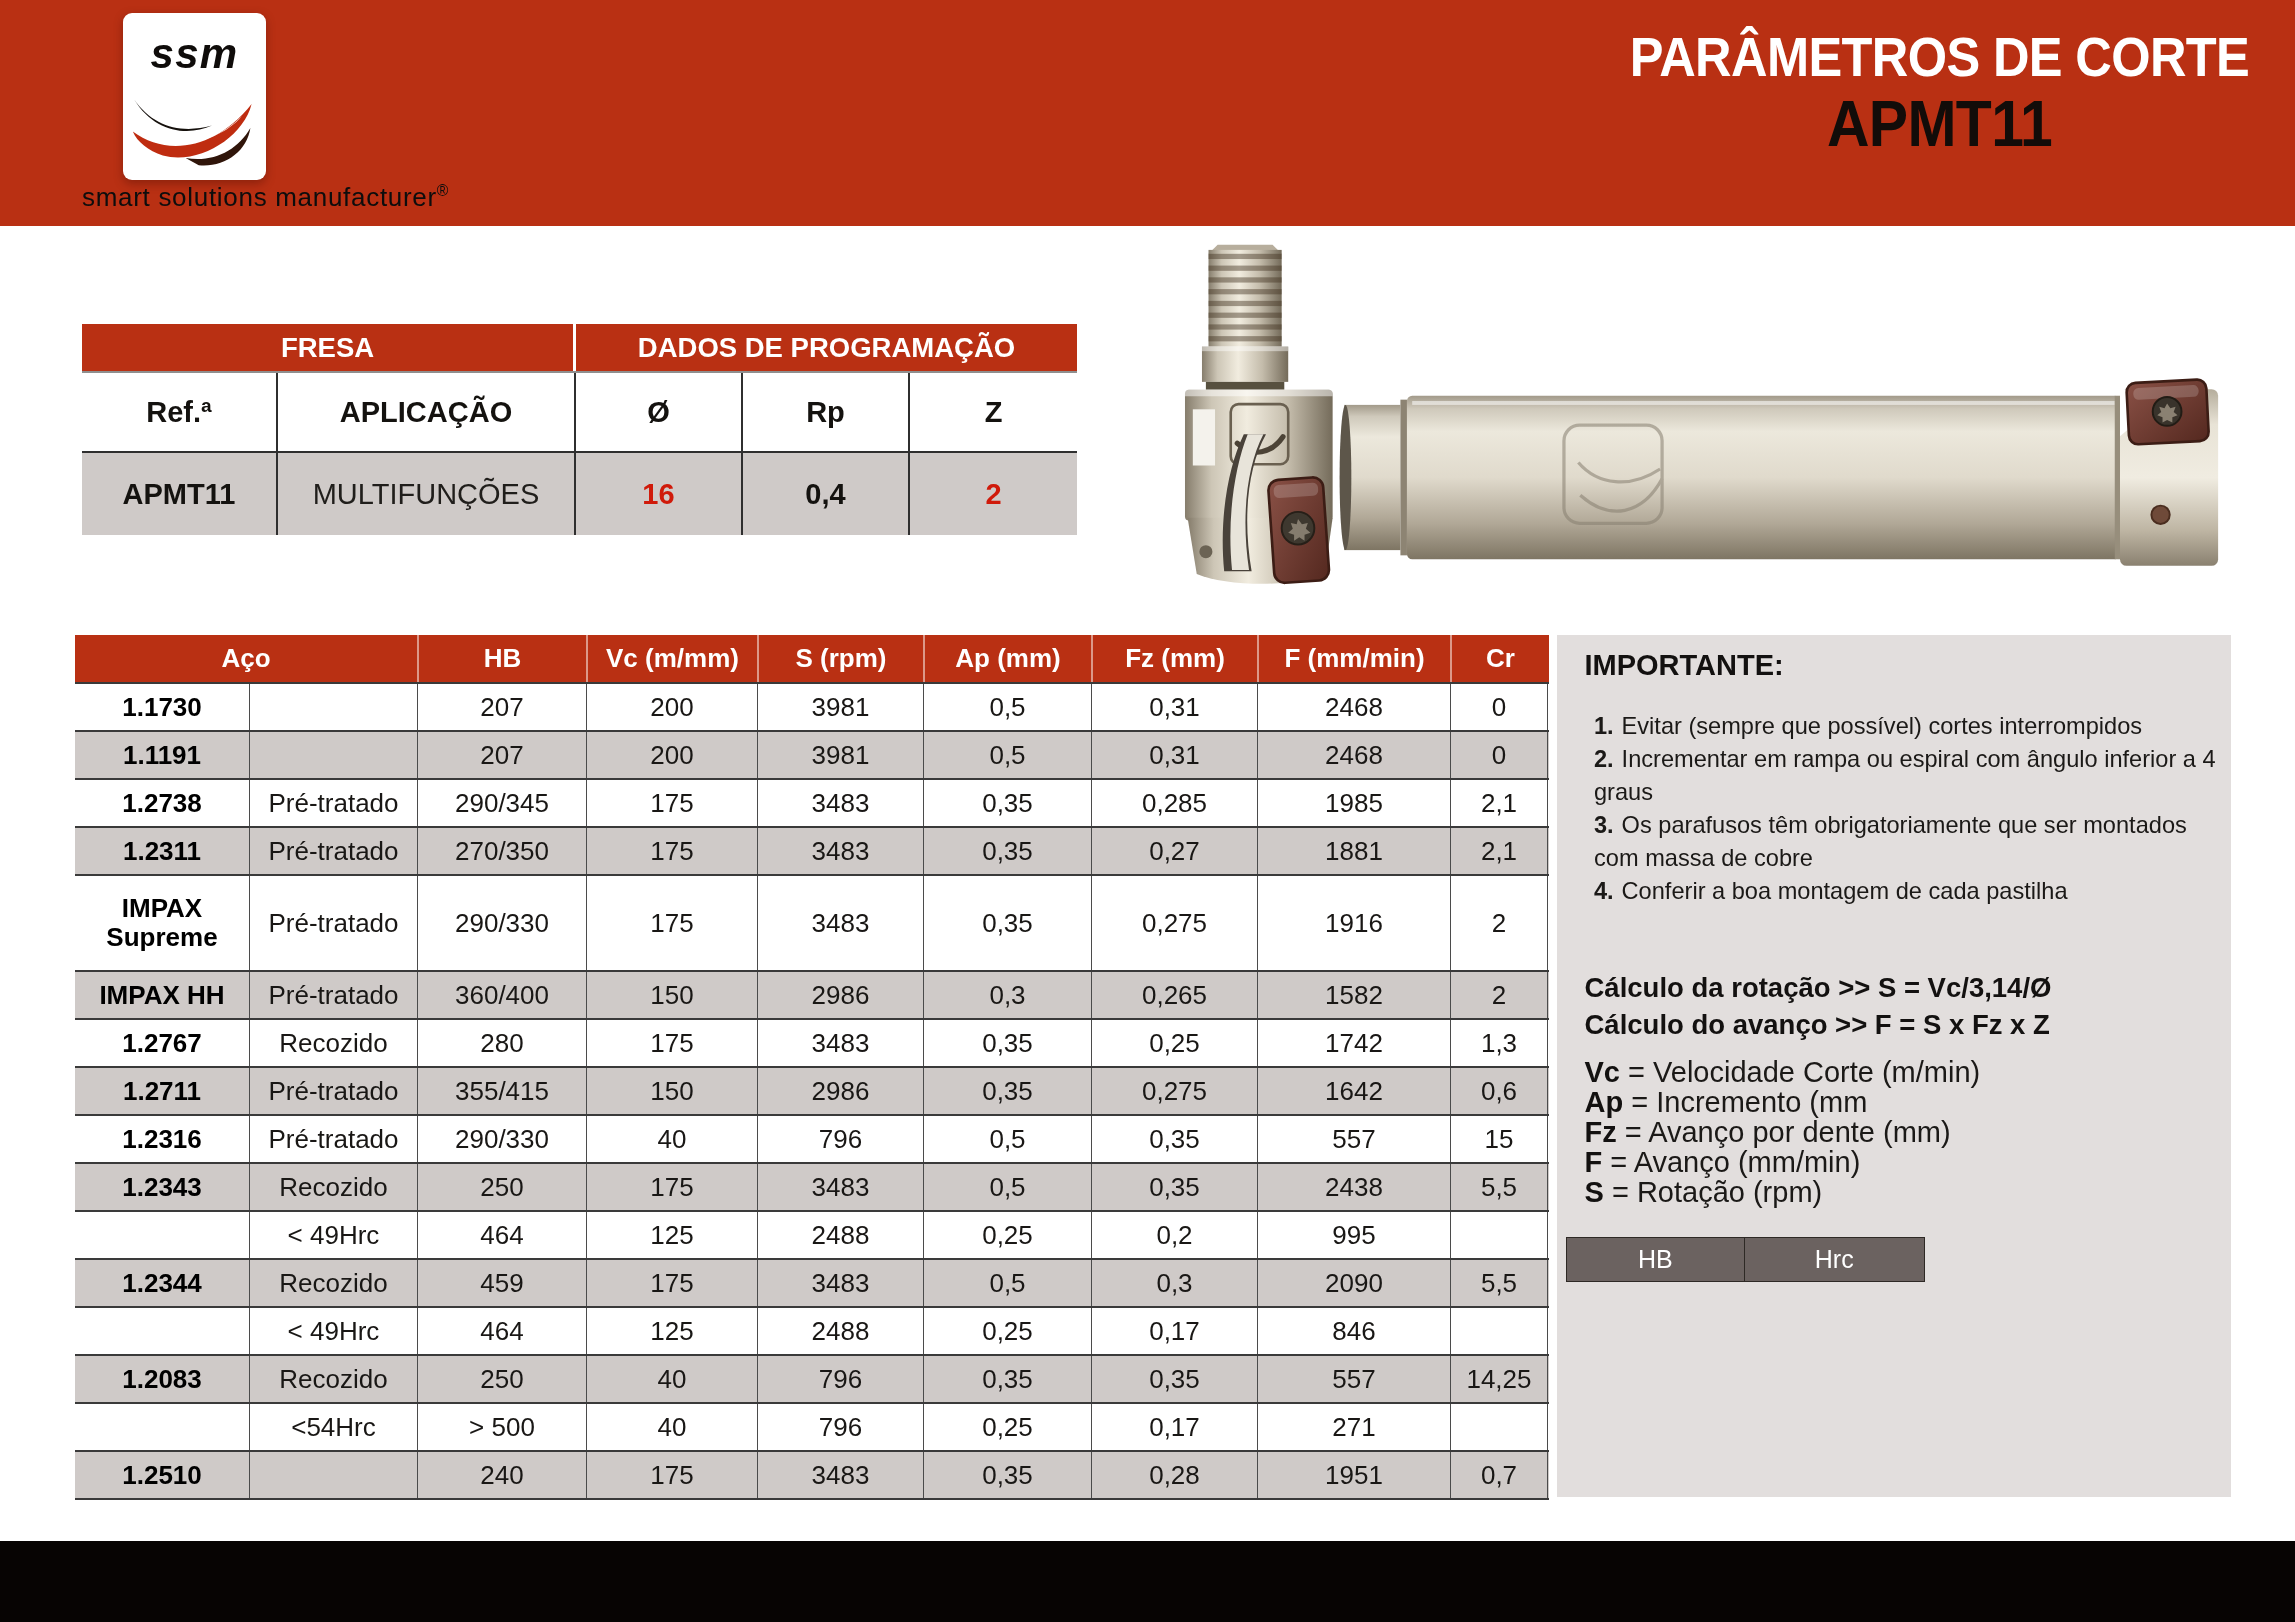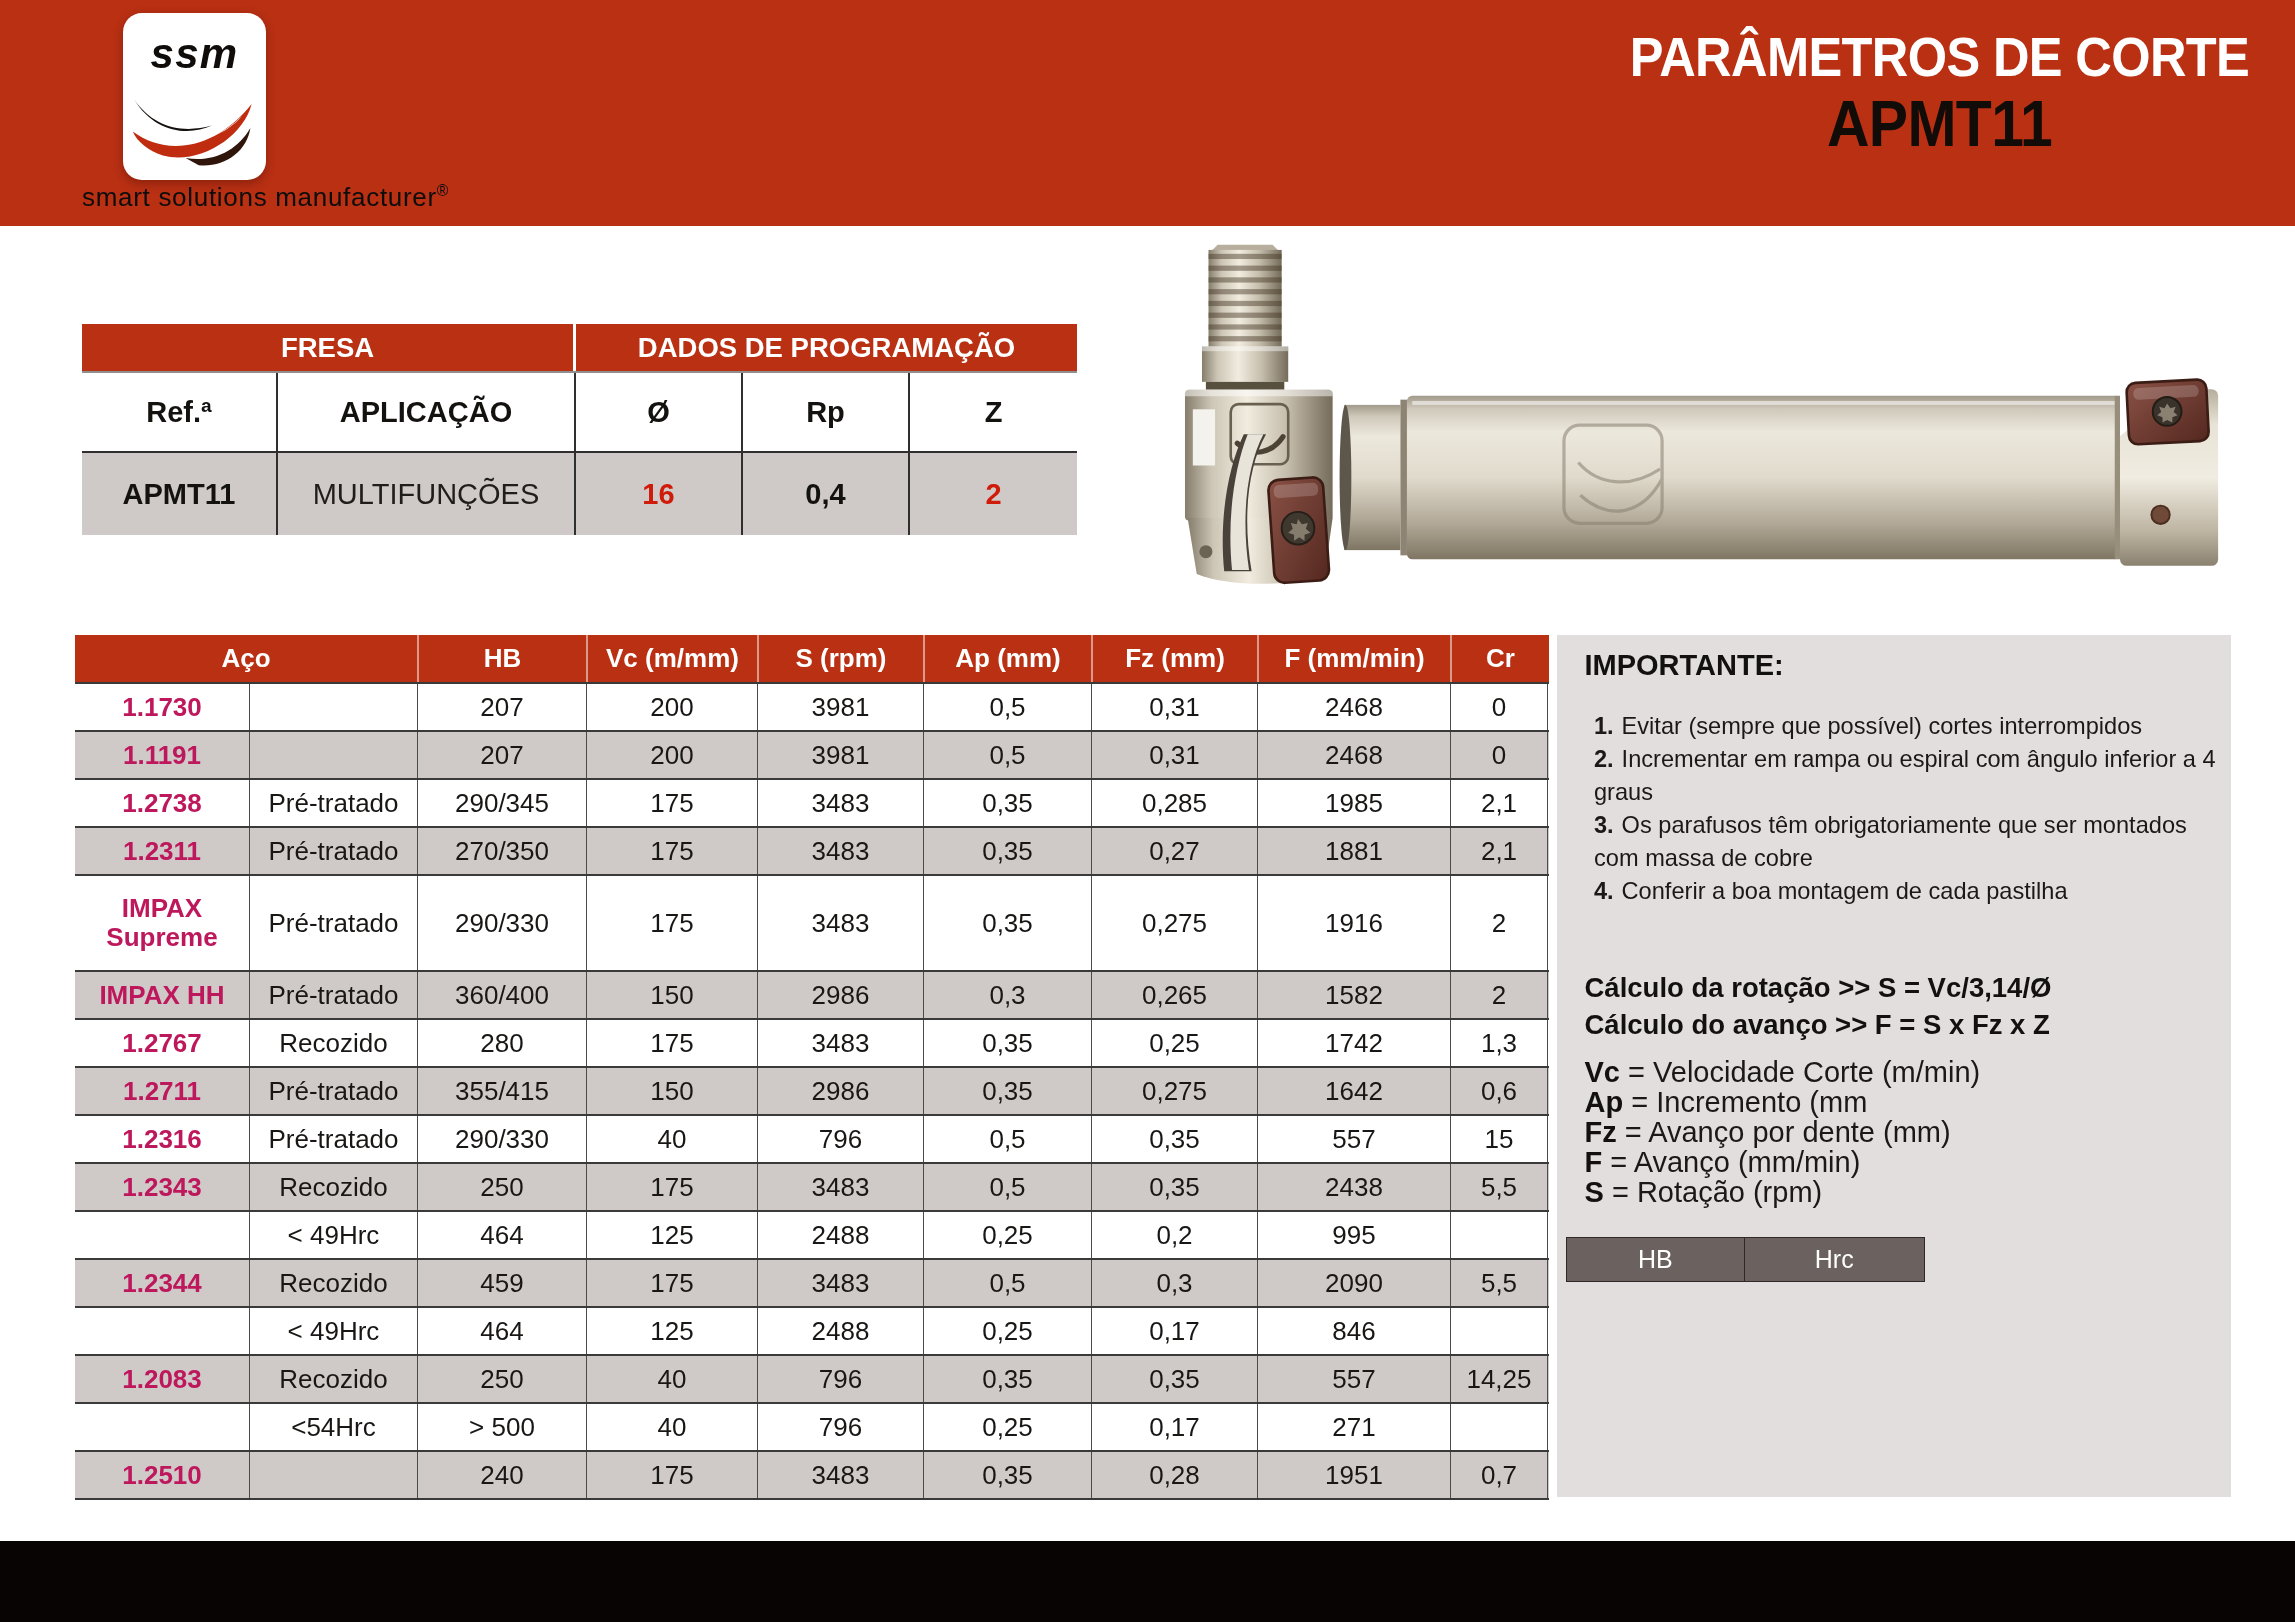--- a/index.html
+++ b/index.html
@@ -12,21 +12,21 @@
     --lineDark:#3a3a3a;
     --lineMid:#4b4b4b;
   }
   *{margin:0;padding:0;box-sizing:border-box}
   html,body{background:#fff}
   body{font-family:"Liberation Sans", sans-serif;}
   .page{position:relative;width:2295px;height:1623px;background:#fff;overflow:hidden}
 
   
   .banner{position:absolute;left:0;top:0;width:2295px;height:226px;background:var(--red)}
-  .logo-card{position:absolute;left:123px;top:13px;width:143px;height:167px;background:#fff;border-radius:19px;box-shadow:0 3.9px 9.2px rgba(60,10,0,.35)}
+  .logo-card{position:absolute;left:123px;top:13px;width:143px;height:167px;background:#fff;border-radius:9px;box-shadow:0 3.9px 9.2px rgba(60,10,0,.35)}
   .logo-text{position:absolute;left:0;top:17px;width:100%;text-align:center;font-size:42px;font-weight:bold;font-style:italic;letter-spacing:1.3px;color:#0f0c0a}
   .logo-swoosh{position:absolute;left:5.2px;top:60px;width:132px;height:98px}
   .tagline{position:absolute;left:82px;top:182px;font-size:26px;color:#0d0d0d;letter-spacing:0.7px;white-space:nowrap}
   .tagline sup{font-size:15.7px}
   .titles{position:absolute;right:46px;top:26px;text-align:center}
   .doc-title{font-size:55px;line-height:62px;font-weight:bold;color:#ffffff;letter-spacing:-0.7px;transform:scaleX(.92);transform-origin:100% 50%;white-space:nowrap}
   .doc-subtitle{font-size:64px;line-height:72px;font-weight:bold;color:#120c09;letter-spacing:-0.7px;transform:scaleX(.92);transform-origin:100% 50%;white-space:nowrap}
 
   
   .fresa{position:absolute;left:82px;top:324px;width:995px}
@@ -49,21 +49,21 @@
 
   
   .params{position:absolute;left:75px;top:635px;width:1474px}
   .p-head{display:grid;grid-template-columns:344px 169px 171px 166px 168px 166px 193px 97px;height:49px;background:var(--red);border-bottom:2px solid var(--lineDark)}
   .p-head>div{display:flex;align-items:center;justify-content:center;color:#fff;font-weight:bold;font-size:26px;border-right:2px solid rgba(255,255,255,.5)}
   .p-head>div:last-child{border-right:none}
   .prow{display:grid;grid-template-columns:175px 168px 169px 171px 166px 168px 166px 193px 97px;height:48px;background:#fff;border-bottom:2px solid var(--lineDark)}
   .prow.alt{background:var(--rowgray)}
   .prow.tall{height:96px}
   .pcell{display:flex;align-items:center;justify-content:center;font-size:26px;color:var(--ink);border-right:1.3px solid var(--lineMid);padding:0 3.9px;text-align:center;line-height:1.1}
-  .pcell.c0{font-weight:bold;color:#be185d}
+  .pcell.c0{font-weight:bold;color:#000000}
 
   
   .panel{position:absolute;left:1557px;top:635px;width:674px;height:862px;background:var(--panelgray)}
   .panel-title{position:absolute;left:27.5px;top:14.4px;font-size:29px;font-weight:bold;color:#131110}
   .notes{position:absolute;left:37px;top:75px;width:622px;font-size:23.6px;line-height:33px;color:#1b1917}
   .notes b{margin-right:7.9px}
   .formulas{position:absolute;left:27.5px;top:334px;width:622px;font-size:27.5px;line-height:37px;font-weight:bold;color:#131110}
   .defs{position:absolute;left:27.5px;top:422px;width:622px;font-size:29px;line-height:30px;color:#1b1917}
   .defs b{color:#131110}
 

